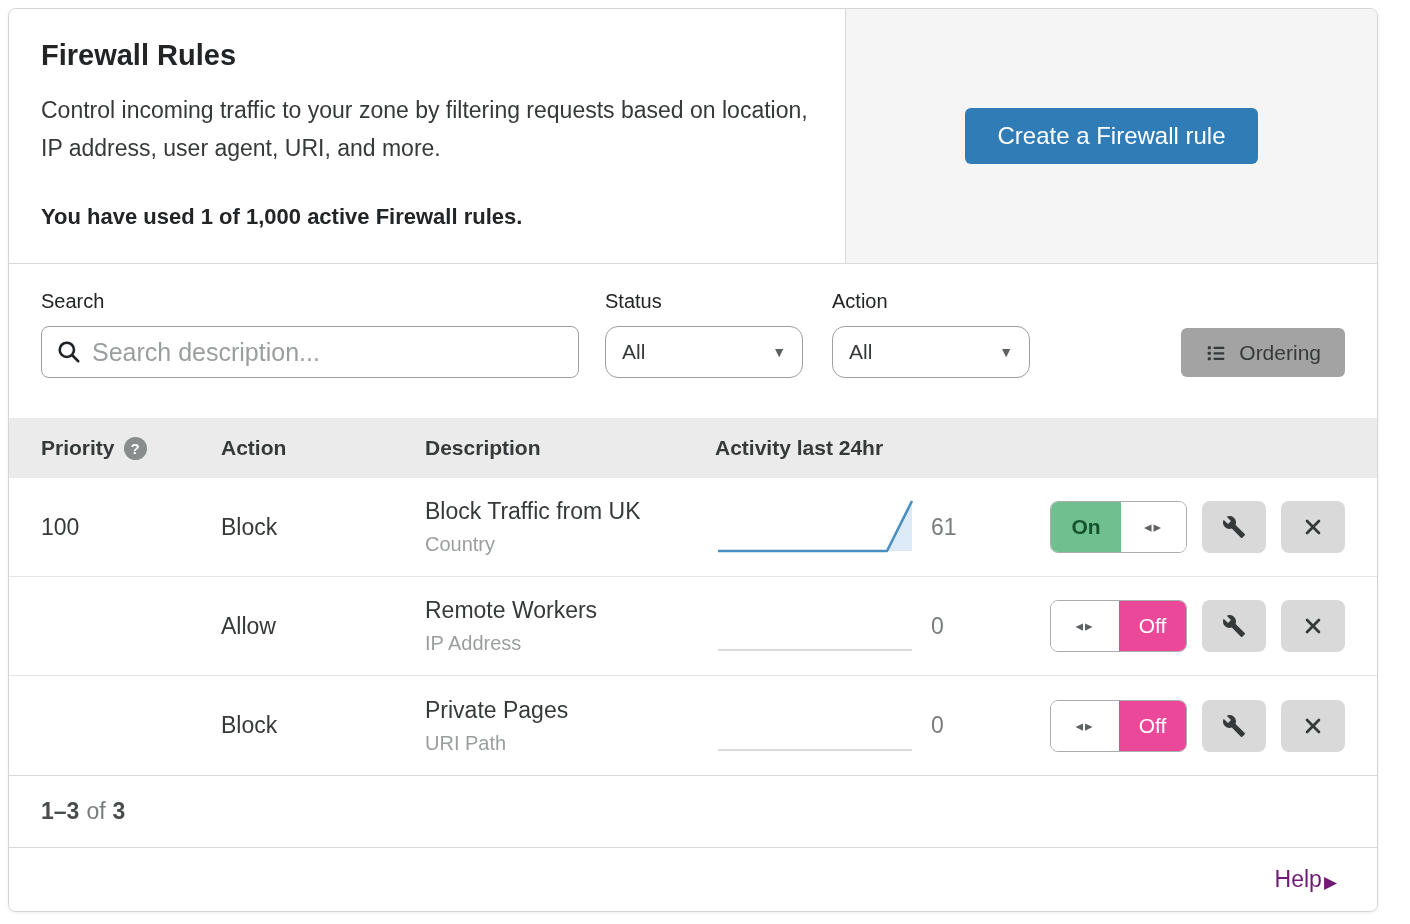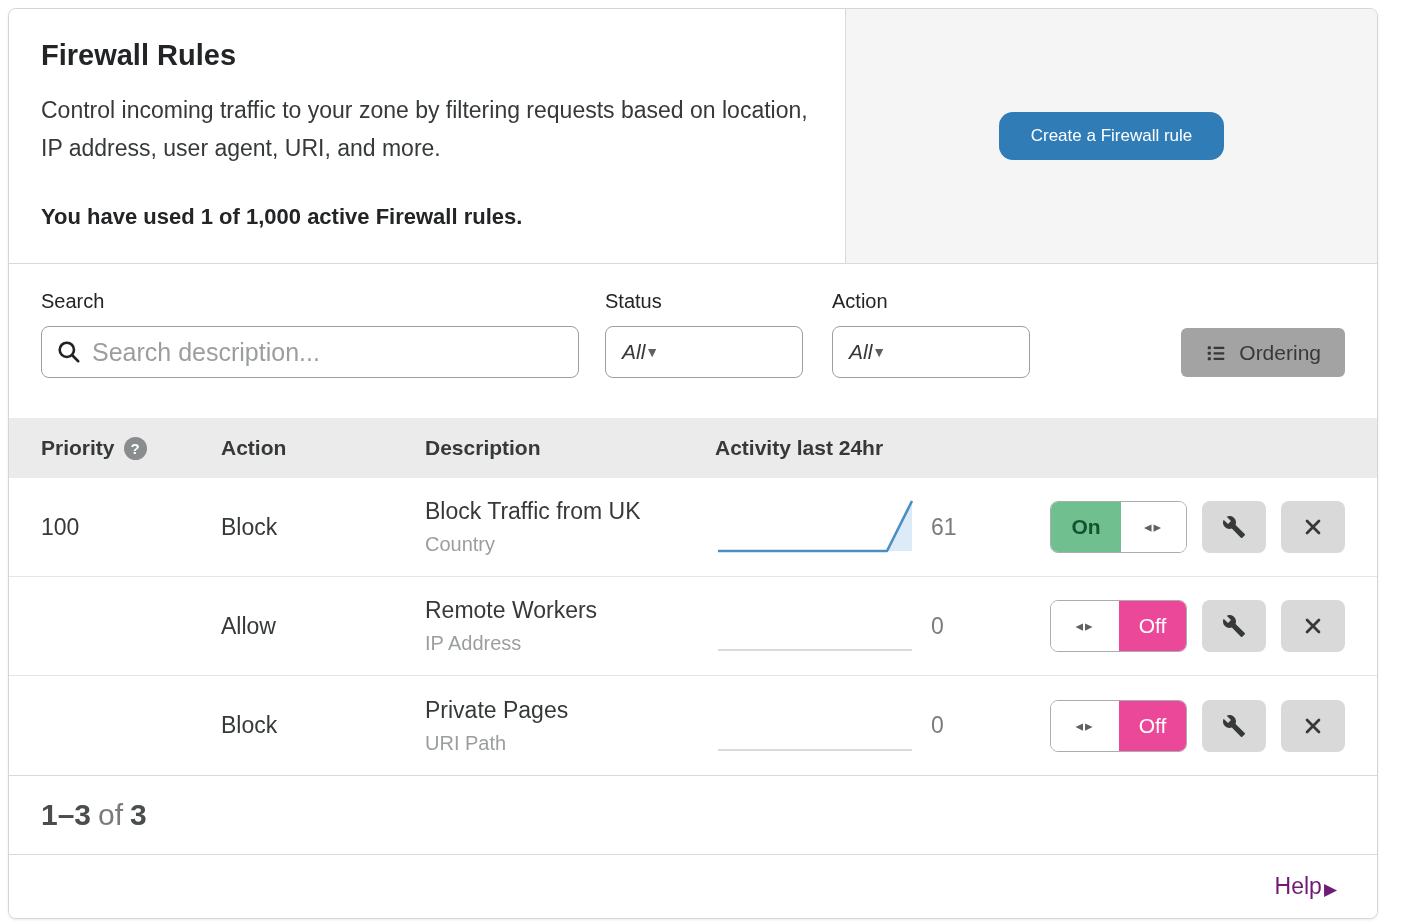--- a/index.html
+++ b/index.html
@@ -33,24 +33,24 @@
     display: flex;
     align-items: center;
     justify-content: center;
   }
   .page-title { font-size: 29px; font-weight: bold; color: #222426; margin-bottom: 20px; }
   .page-desc { font-size: 23px; line-height: 1.65; color: #36393a; max-width: 770px; }
   .usage-note { font-size: 22px; font-weight: bold; color: #222426; margin-top: 36px; }
   .btn-primary {
     background: #2f7cb6;
     color: #fff;
-    font-size: 17px;
+    font-size: 24px;
     font-family: inherit;
     border: none;
-    border-radius: 14px;
+    border-radius: 6px;
     padding: 14px 32px;
     cursor: pointer;
   }
 
   
   .filters {
     display: flex;
     align-items: flex-end;
     padding: 26px 32px 40px 32px;
     background: #fff;
@@ -70,25 +70,25 @@
     padding: 0 14px 0 50px;
     outline: none;
     background: #fff;
   }
   .search-input::placeholder { color: #9b9e9f; }
   .search-icon { position: absolute; left: 15px; top: 13px; width: 26px; height: 26px; }
   .f-gap1 { width: 14px; } .f-gap2 { width: 17px; }
   .select {
     width: 198px; height: 52px;
     border: 1px solid #9e9e9e;
-    border-radius: 8px;
-    display: flex; align-items: center; 
+    border-radius: 13px;
+    display: flex; align-items: center; justify-content: space-between;
     padding: 0 16px 0 16px;
     font-size: 21px; color: #36393a;
-    background: #fff; cursor: pointer; font-style: italic;
+    background: #fff; cursor: pointer;
   }
   .caret { font-size: 14px; color: #5d6162; }
   .ordering-wrap { margin-left: auto; }
   .btn-ordering {
     display: flex; align-items: center; gap: 12px;
     background: #a3a3a3;
     border: none; border-radius: 6px;
     height: 49px; padding: 0 24px;
     font-size: 21px; font-family: inherit; color: #36393a;
     cursor: pointer; margin-bottom: 1px;
@@ -140,21 +140,21 @@
     background: #d9d9d9;
     border: none; border-radius: 8px;
     display: flex; align-items: center; justify-content: center;
     cursor: pointer;
   }
 
   
   .pagination {
     border-top: 1px solid #d9d9d9;
     padding: 22px 32px;
-    font-size: 30px;
+    font-size: 23px;
     background: #fff;
   }
   .pg-strong { font-weight: bold; color: #4a4d4e; }
   .pg-of { color: #797c7d; padding: 0 7px; }
   .bottom-bar {
     border-top: 1px solid #d9d9d9;
     height: 64px;
     display: flex; align-items: center; justify-content: flex-end;
     padding: 0 40px;
     background: #fff;

